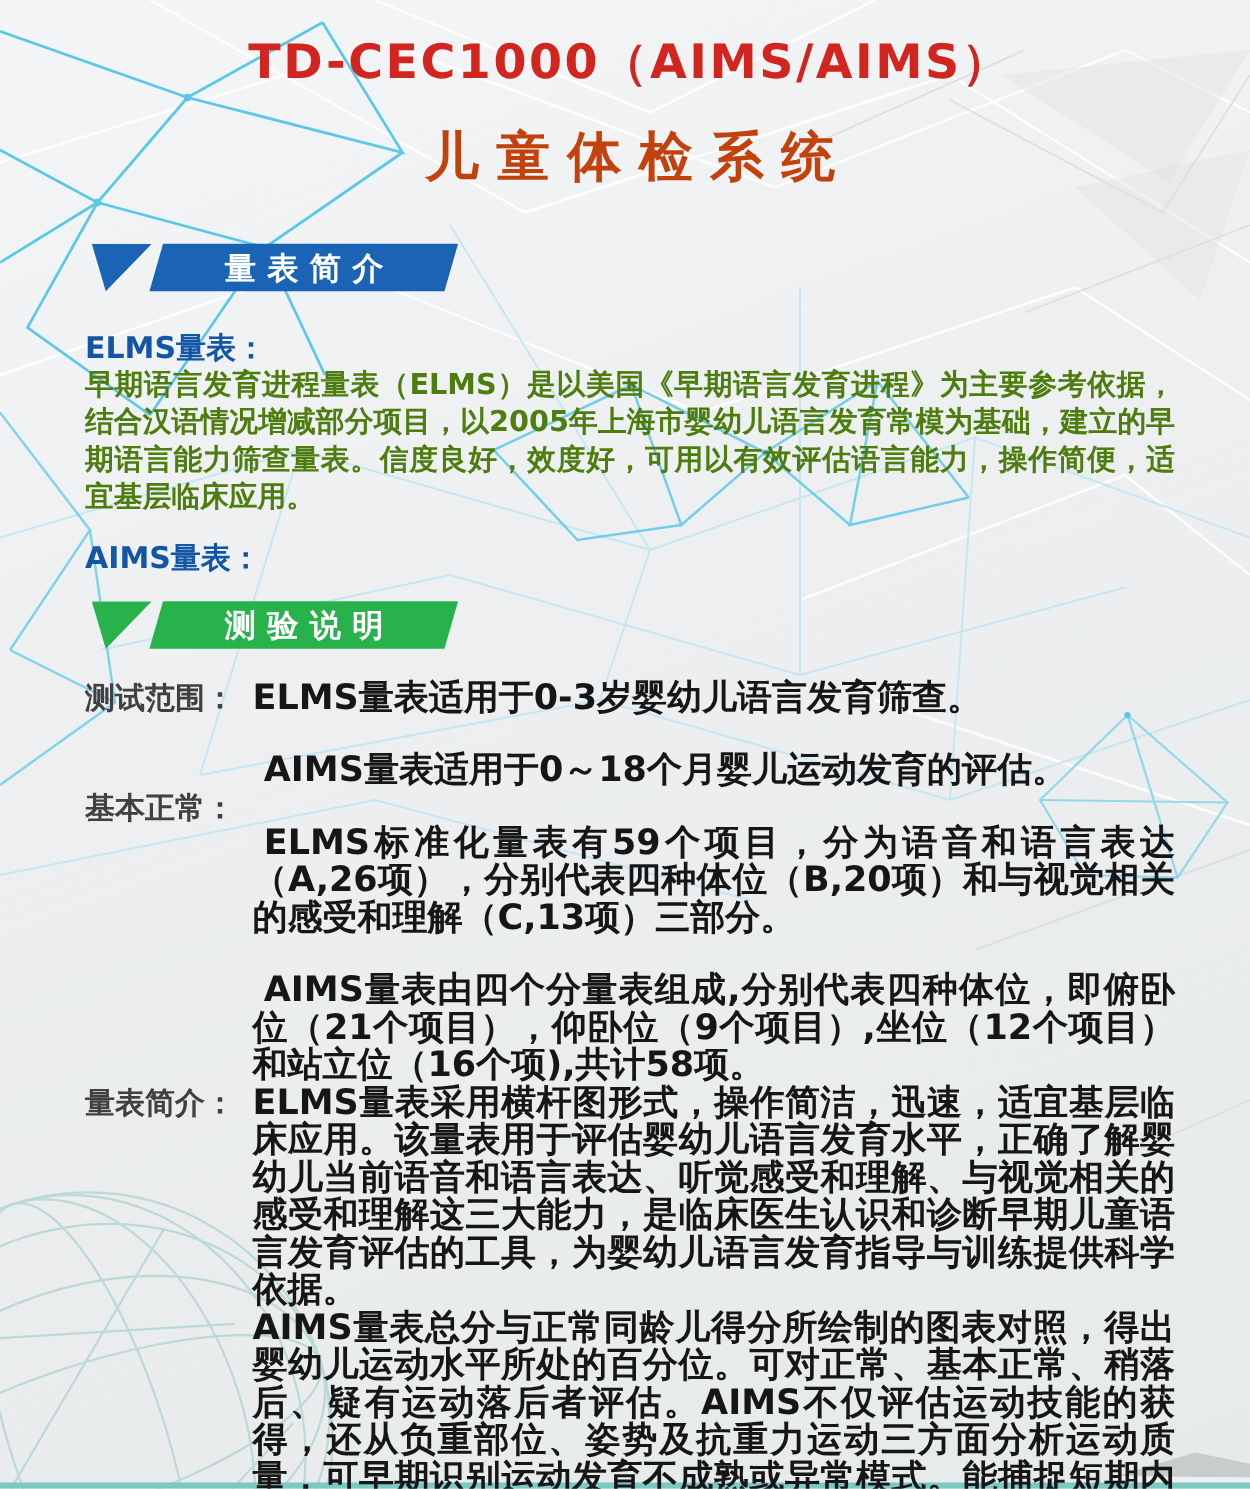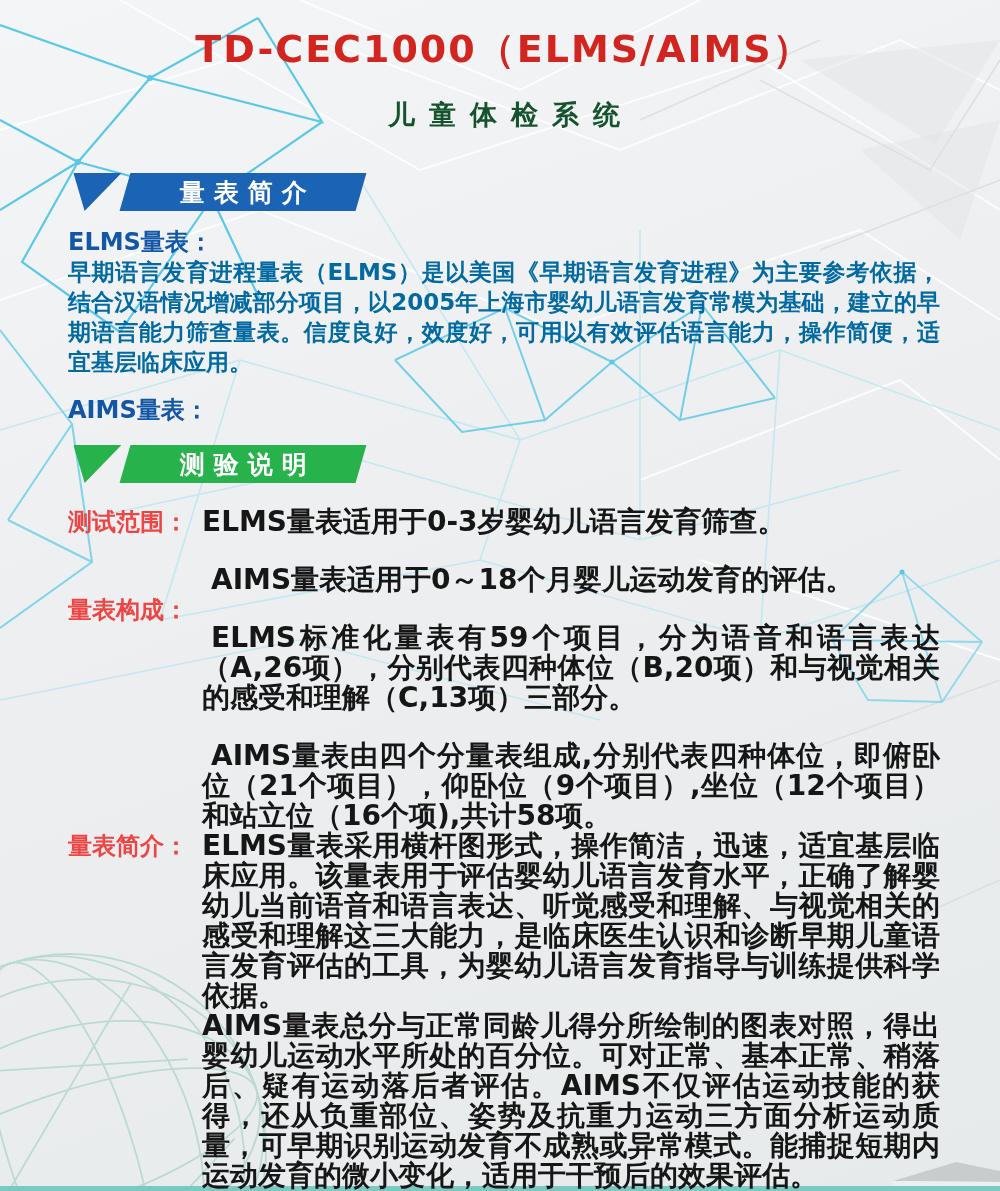--- a/index.html
+++ b/index.html
@@ -10,21 +10,21 @@
   }
   .bg { position:absolute; left:0; top:0; z-index:0; }
   .content { position:relative; z-index:1; padding:24px 60px 0 68px; }
 
   .title1 {
     margin:0; text-align:center;
     font-size:38px; font-weight:700; color:#d3251f; letter-spacing:2px;
   }
   .title2 {
     margin:22px 0 0; text-align:center;
-    font-size:27px; font-weight:700; color:#14532d;
+    font-size:43px; font-weight:700; color:#c2410c;
     letter-spacing:14px; text-indent:14px;
   }
 
   .banner { display:flex; height:38px; margin-top:40px; }
   .banner .tri {
     width:48px; clip-path:polygon(0 0,100% 0,46% 100%);
     transform:skewX(-16deg);
   }
   .banner .bar {
     width:236px; margin-left:9px; transform:skewX(-16deg);
@@ -32,31 +32,31 @@
   }
   .banner .bar span {
     transform:skewX(16deg); color:#ffffff;
     font-size:25px; font-weight:700; letter-spacing:9px; text-indent:9px;
     white-space:nowrap;
   }
   .blue-bg  { background:#1a63b5; }
   .green-bg { background:#27b24c; }
 
   .sub-label { font-size:24px; font-weight:700; line-height:30px; color:#1356a5; }
-  .ml-top    { margin-top:16px; }
+  .ml-top    { margin-top:30px; }
   .para {
-    font-size:23px; line-height:30px; font-weight:600; color:#0369a1;
+    font-size:23px; line-height:30px; font-weight:600; color:#4d7c0f;
     text-align:justify;
   }
 
   .info-list { margin-top:24px; }
   .info-row  { display:flex; align-items:flex-start; }
   .info-label {
     min-width:134px; max-width:134px;
-    color:#ef4444; font-size:24px; font-weight:700; line-height:30px;
+    color:#404040; font-size:24px; font-weight:700; line-height:30px;
     white-space:nowrap;
   }
   .info-content {
     flex:1; font-size:28px; line-height:30px; font-weight:600; color:#161616;
     text-align:justify;
   }
   .info-content .line.indent { text-indent:9px;margin-top:28px; }
 
   .banner-green-gap { margin-top:20px; }
 </style>
@@ -152,21 +152,21 @@
   <g>
     <polygon points="893,1181 956,1162 1000,1171 1000,1182" fill="#c9cccd"></polygon>
     <polygon points="893,1181 1000,1182 1000,1191 893,1191" fill="#edeff0"></polygon>
   </g>
 
   <rect x="0" y="1186" width="1000" height="5" fill="#7cc8c2"></rect>
 </svg>
 
 <div class="content">
 
-  <h1 class="title1">TD-CEC1000（ELMS/AIMS）</h1>
+  <h1 class="title1">TD-CEC1000（AIMS/AIMS）</h1>
   <h2 class="title2">儿童体检系统</h2>
 
   <div class="banner">
     <div class="tri blue-bg"></div>
     <div class="bar blue-bg">
       <span>量表简介</span>
     </div>
   </div>
 
   <div class="sub-label ml-top">ELMS量表：</div>
@@ -186,21 +186,21 @@
     <div class="info-row">
       <div class="info-label">测试范围：</div>
       <div class="info-content">
         <div class="line">ELMS量表适用于0-3岁婴幼儿语言发育筛查。</div>
         <div class="line indent">AIMS量表适用于0～18个月婴儿运动发育的评估。</div>
       </div>
     </div>
 
 
     <div class="info-row">
-      <div class="info-label">量表构成：</div>
+      <div class="info-label">基本正常：</div>
       <div class="info-content">
         <div class="line indent">ELMS标准化量表有59个项目，分为语音和语言表达（A,26项），分别代表四种体位（B,20项）和与视觉相关的感受和理解（C,13项）三部分。</div>
         <div class="line indent">AIMS量表由四个分量表组成,分别代表四种体位，即俯卧位（21个项目），仰卧位（9个项目）,坐位（12个项目）和站立位（16个项),共计58项。</div>
       </div>
     </div>
 
     <div class="info-row">
       <div class="info-label">量表简介：</div>
       <div class="info-content">
         <div class="line">ELMS量表采用横杆图形式，操作简洁，迅速，适宜基层临床应用。该量表用于评估婴幼儿语言发育水平，正确了解婴幼儿当前语音和语言表达、听觉感受和理解、与视觉相关的感受和理解这三大能力，是临床医生认识和诊断早期儿童语言发育评估的工具，为婴幼儿语言发育指导与训练提供科学依据。</div>

